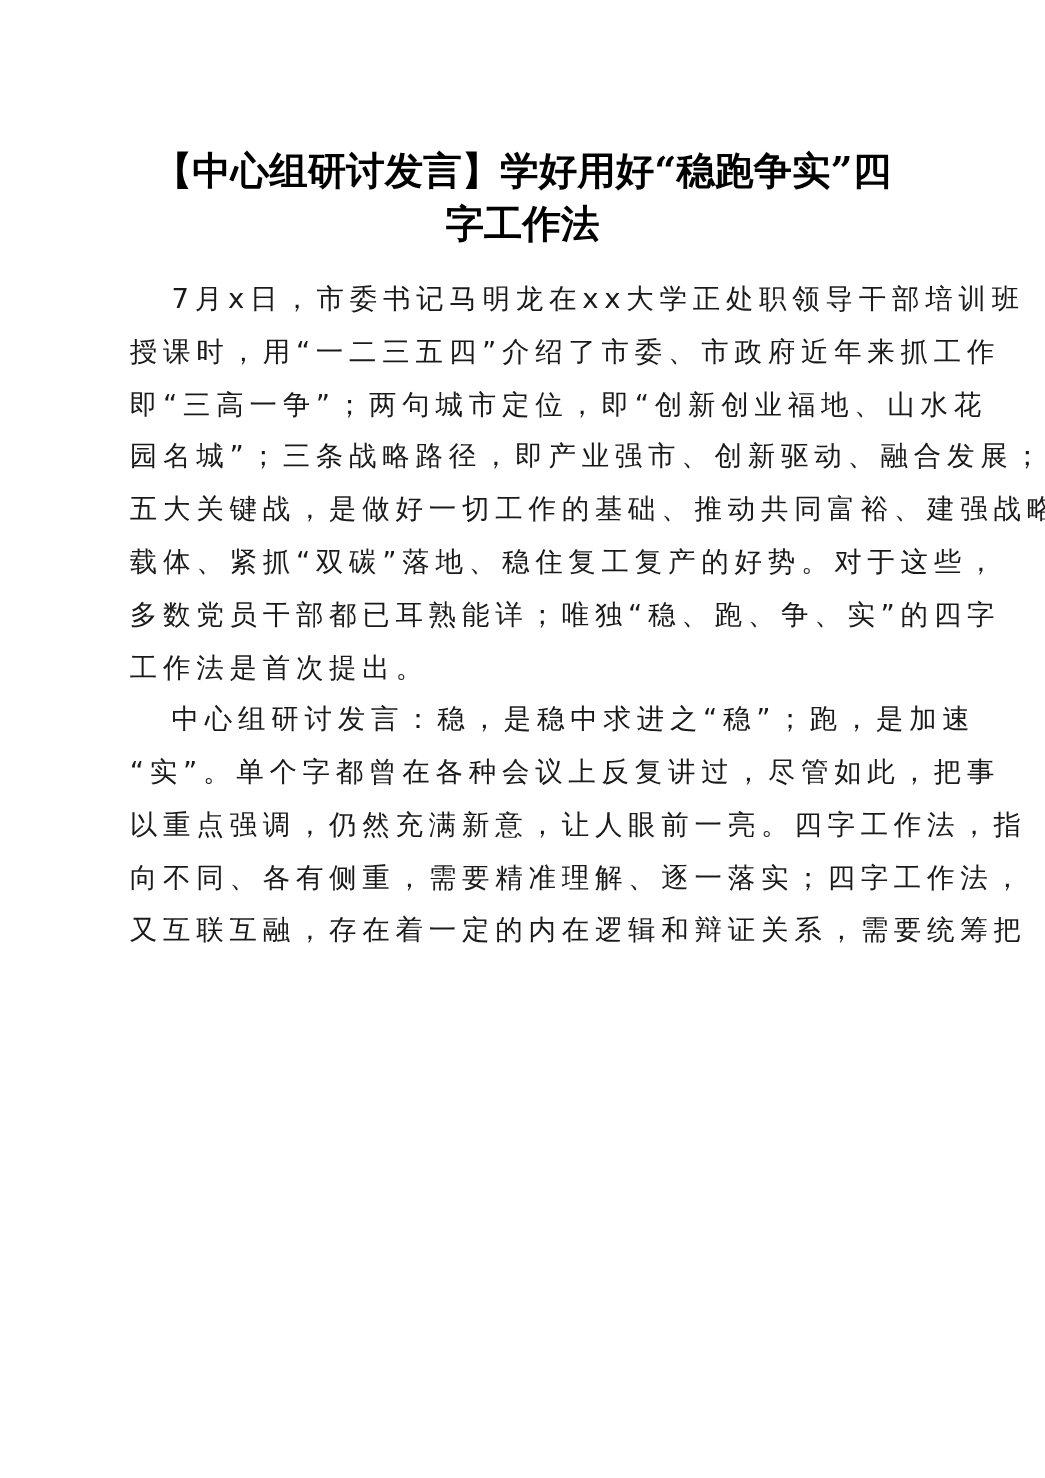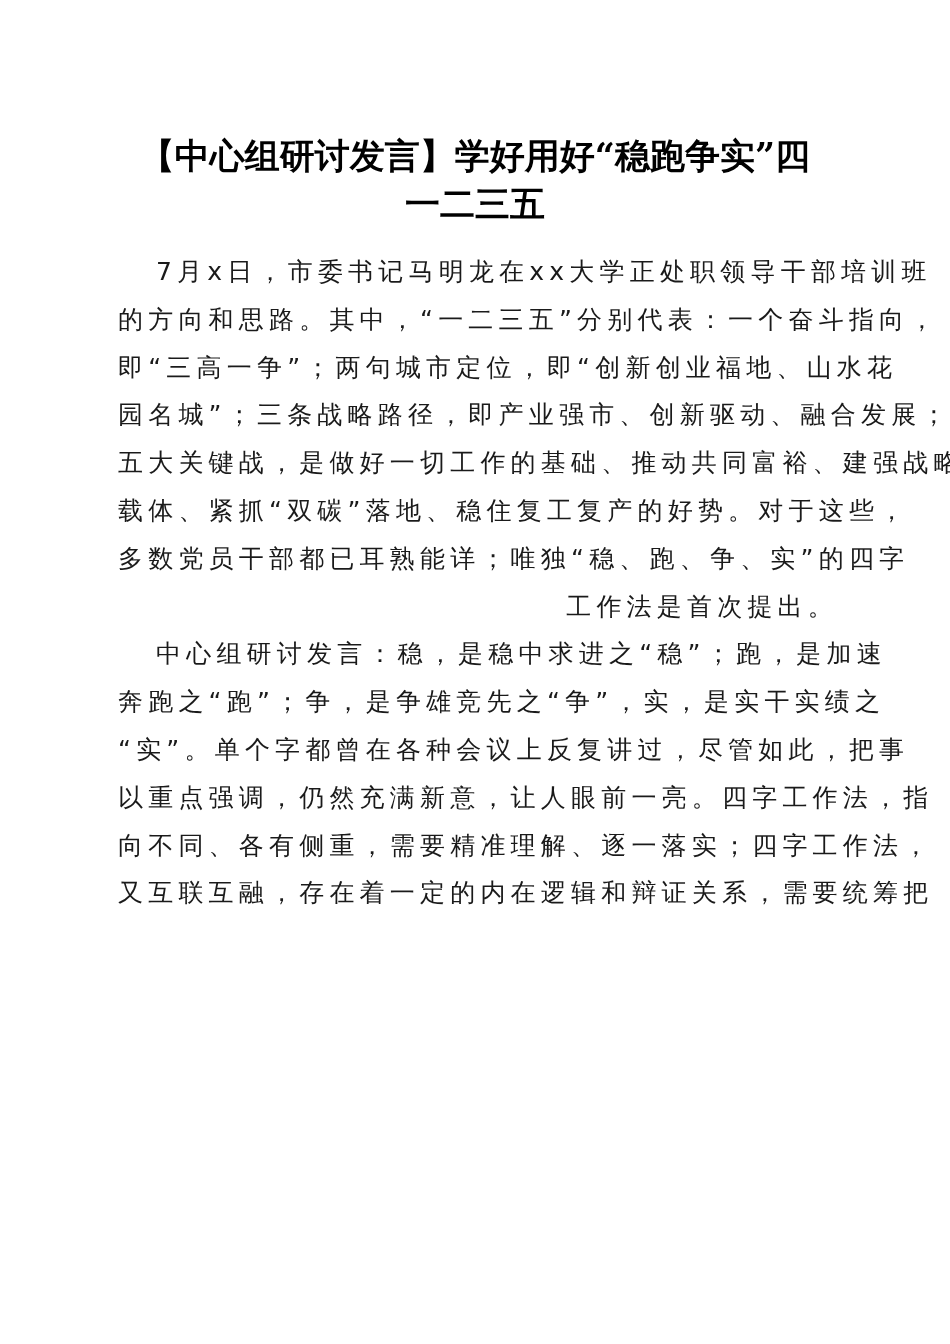--- a/index.html
+++ b/index.html
@@ -25,46 +25,44 @@
     .body-text {
       position: absolute; left: 118px; top: 248px; width: 720px;
       font-family: "DejaVu Sans", "Liberation Sans", sans-serif;
       font-size: 25px;
       line-height: 47.8px;
       color: #1a1a1a;
     }
     .line {
       display: block; white-space: nowrap; height: 47.8px;
       letter-spacing: 5.2px;
-      text-align: right;
     }
     .line.indent { padding-left: 38px; }
   </style>
 </head>
 <body>
 
 <div class="page">
   <h1 class="title" style="margin:0;">
     <span class="tline">【中心组研讨发言】学好用好“稳跑争实”四</span>
-    <span class="tline">一二三五</span>
+    <span class="tline">字工作法</span>
   </h1>
 
   <div class="body-text">
     <div>
       <span class="line indent">7月x日，市委书记马明龙在xx大学正处职领导干部培训班</span>
-      <span class="line">的方向和思路。其中，“一二三五”分别代表：一个奋斗指向，</span>
+      <span class="line">授课时，用“一二三五四”介绍了市委、市政府近年来抓工作</span>
       <span class="line">即“三高一争”；两句城市定位，即“创新创业福地、山水花</span>
       <span class="line">园名城”；三条战略路径，即产业强市、创新驱动、融合发展；</span>
       <span class="line">五大关键战，是做好一切工作的基础、推动共同富裕、建强战略</span>
       <span class="line">载体、紧抓“双碳”落地、稳住复工复产的好势。对于这些，</span>
       <span class="line">多数党员干部都已耳熟能详；唯独“稳、跑、争、实”的四字</span>
       <span class="line">工作法是首次提出。</span>
     </div>
     <div>
       <span class="line indent">中心组研讨发言：稳，是稳中求进之“稳”；跑，是加速</span>
-      <span class="line">奔跑之“跑”；争，是争雄竞先之“争”，实，是实干实绩之</span>
       <span class="line">“实”。单个字都曾在各种会议上反复讲过，尽管如此，把事</span>
       <span class="line">以重点强调，仍然充满新意，让人眼前一亮。四字工作法，指</span>
       <span class="line">向不同、各有侧重，需要精准理解、逐一落实；四字工作法，</span>
       <span class="line">又互联互融，存在着一定的内在逻辑和辩证关系，需要统筹把</span>
     </div>
   </div>
 </div>
 
 </body></html>

